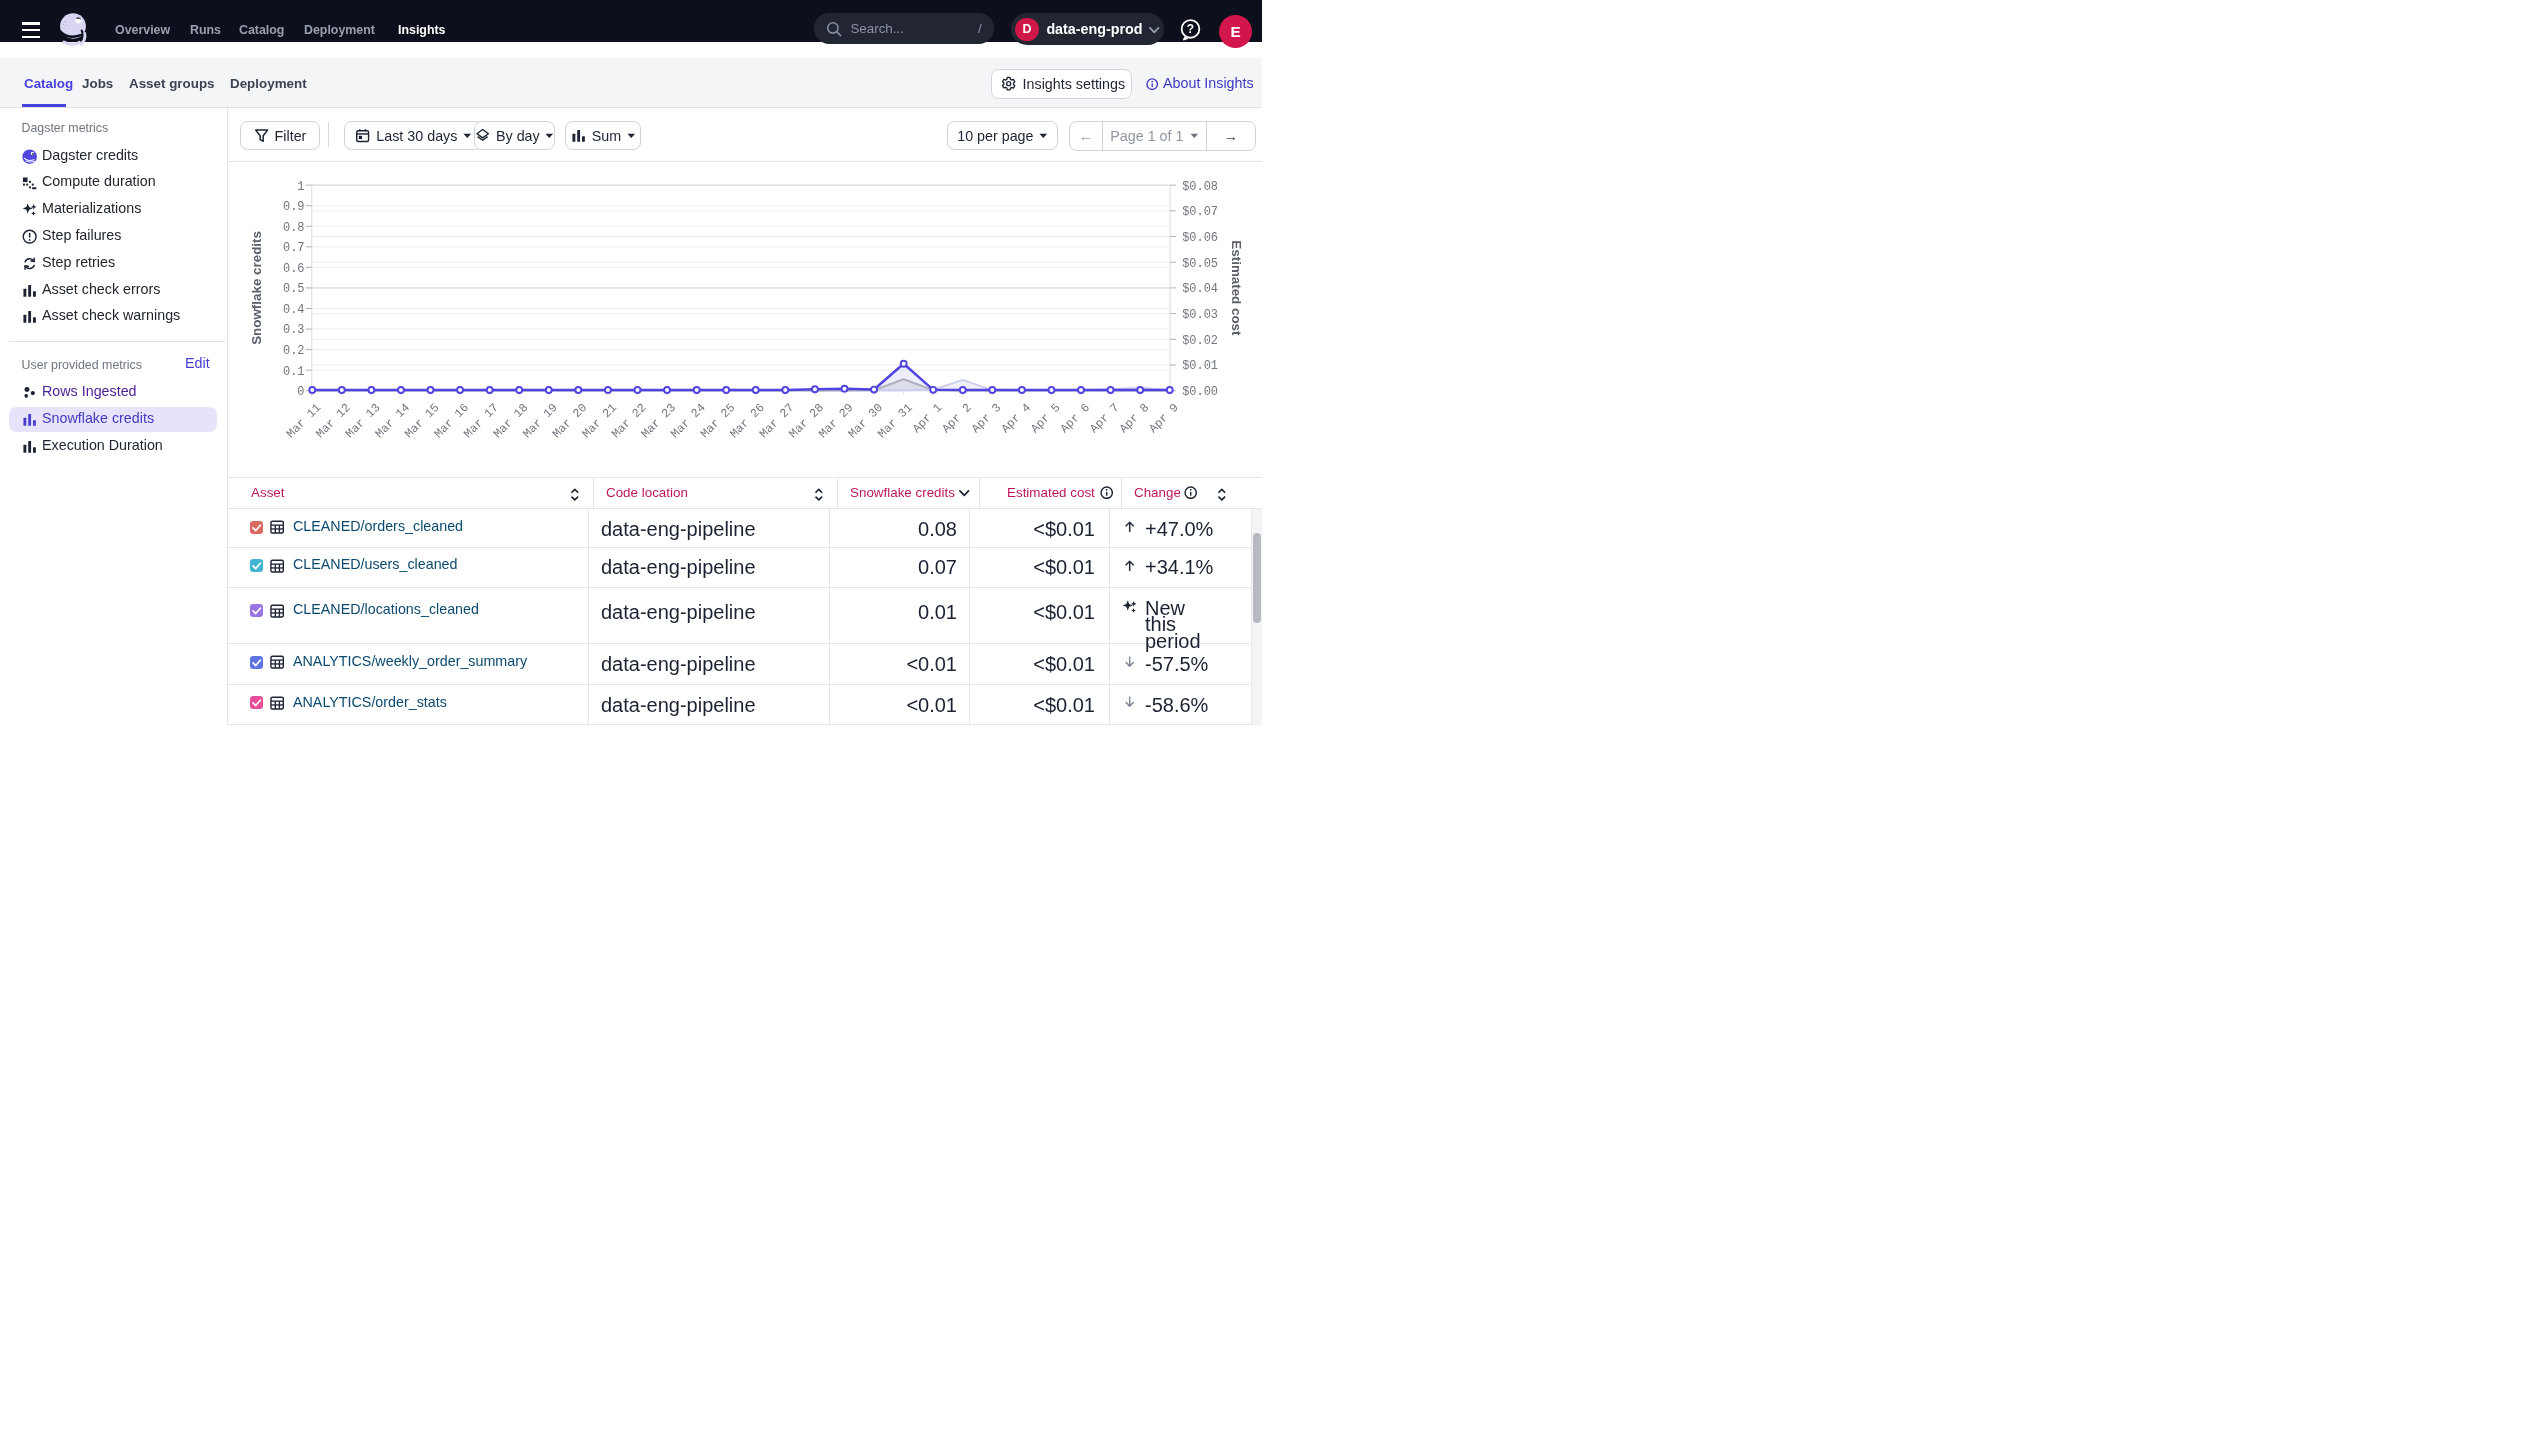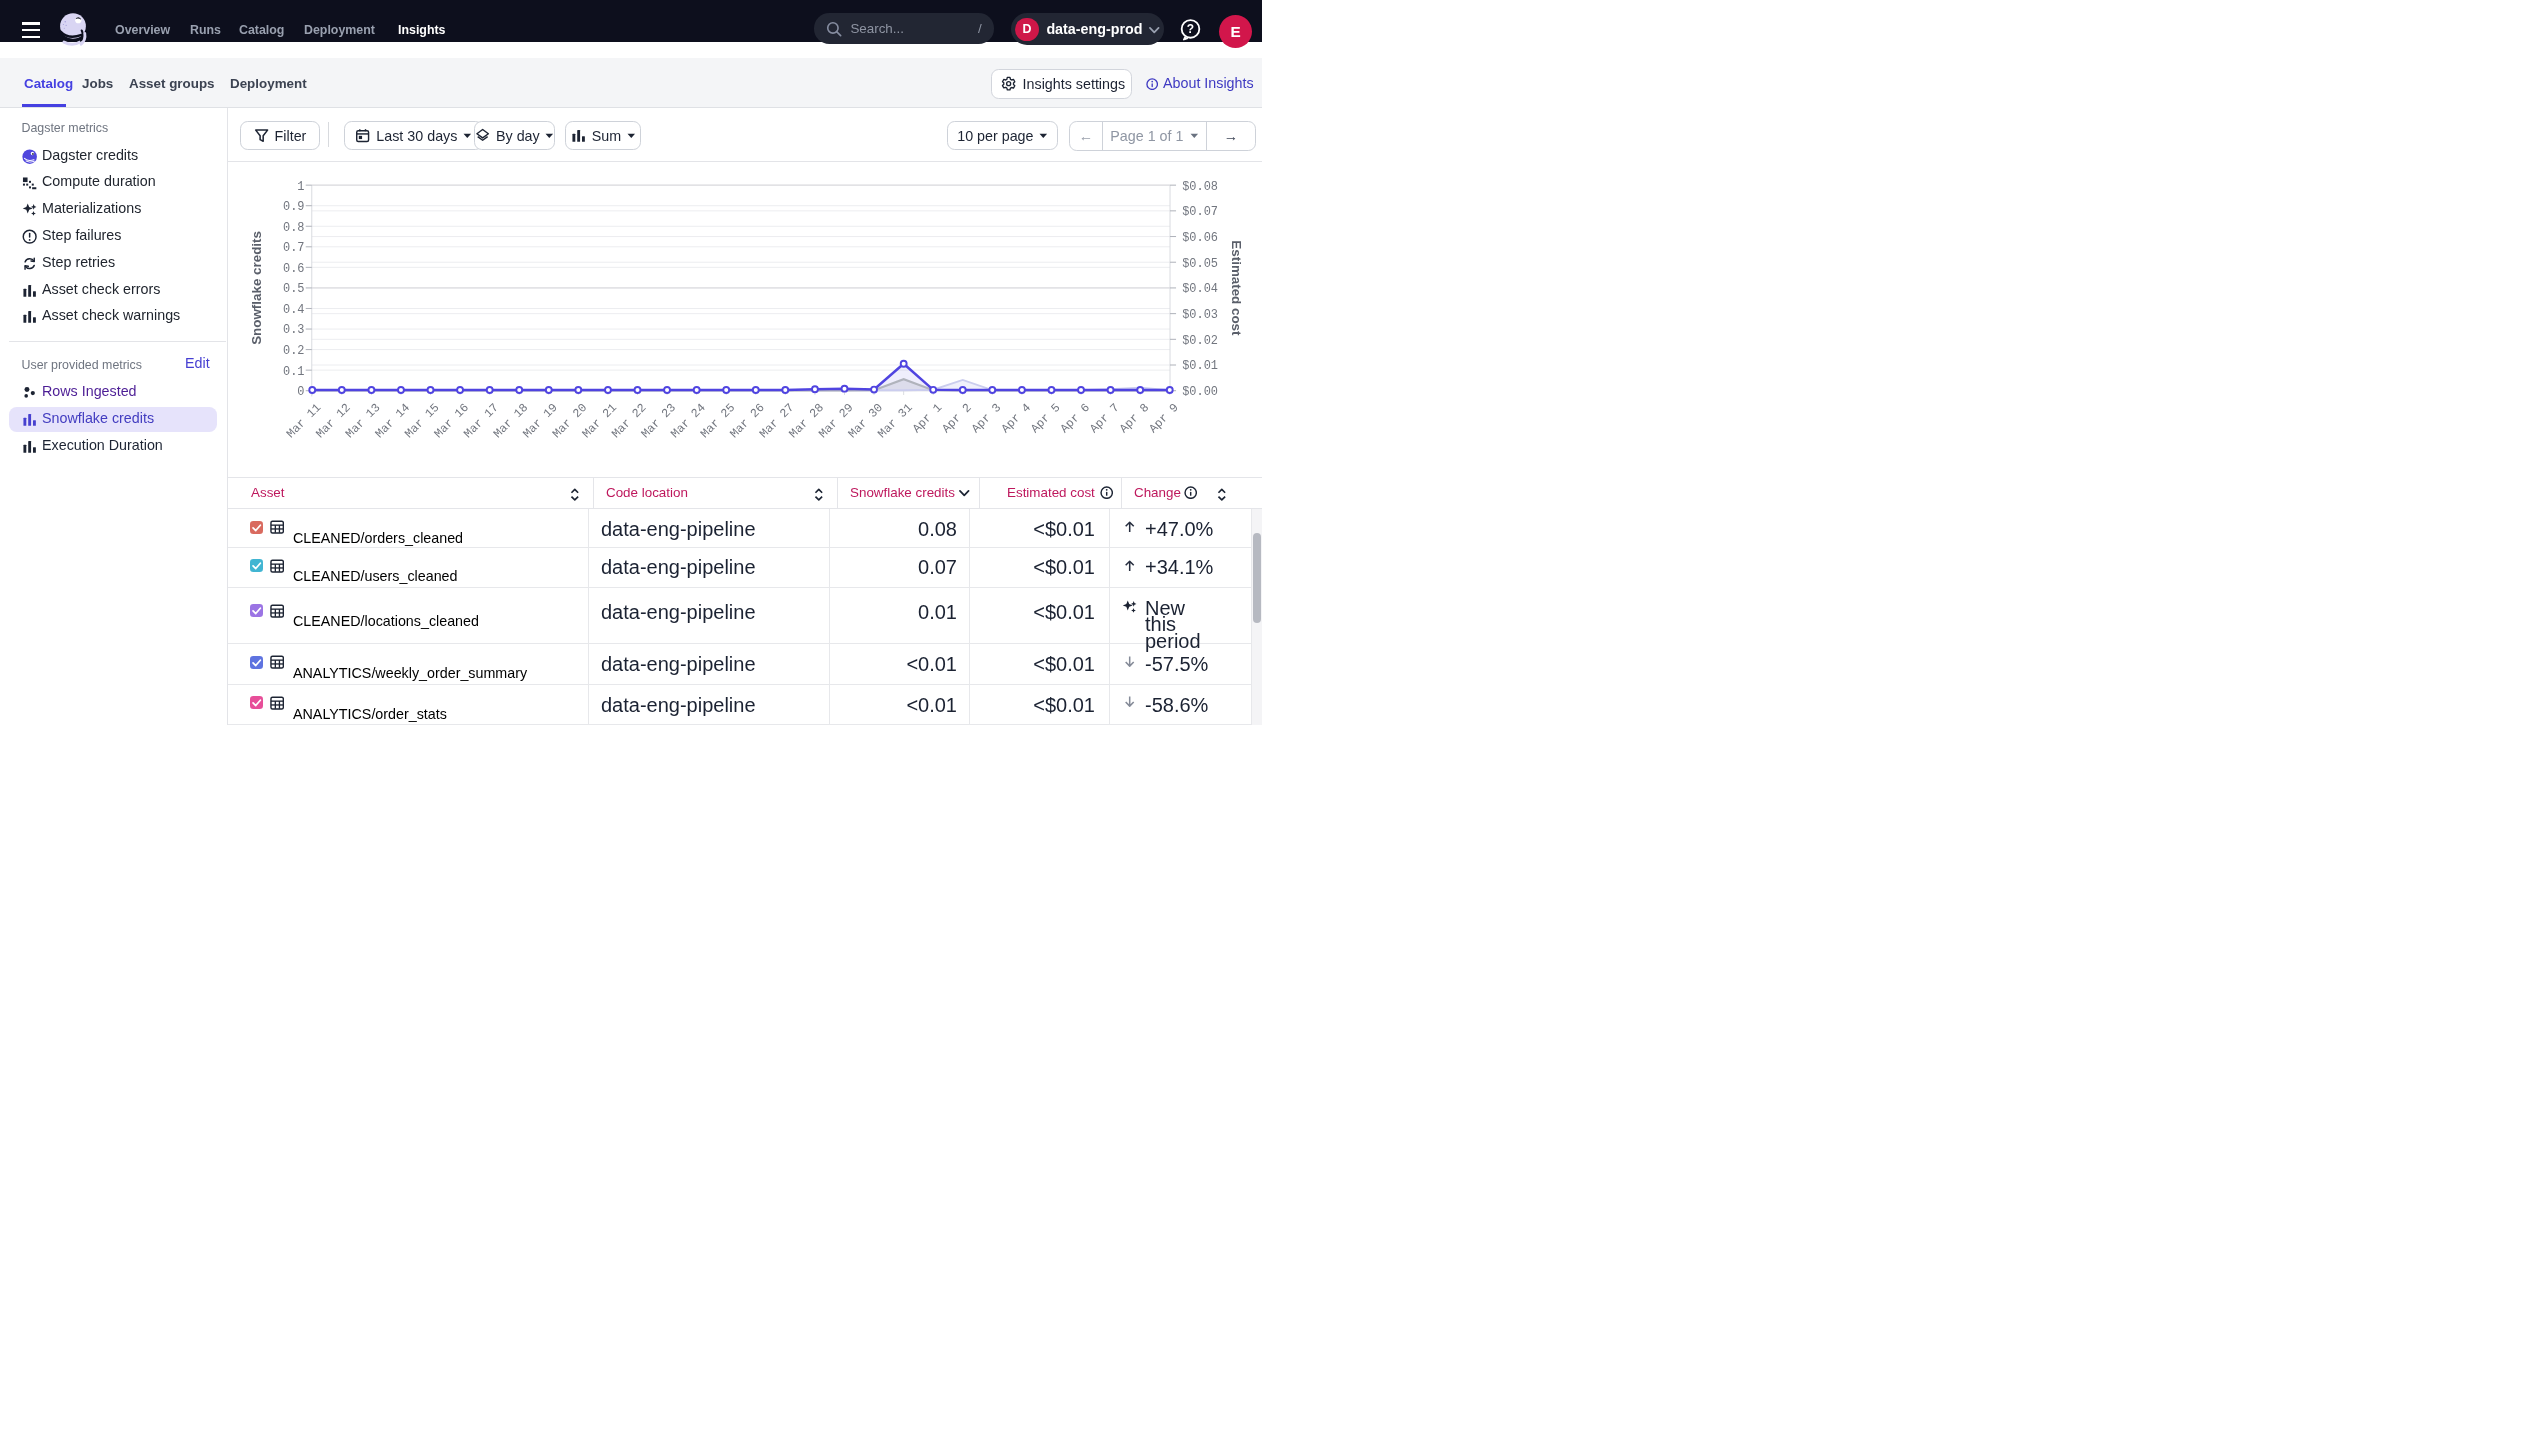--- a/index.html
+++ b/index.html
@@ -5,21 +5,21 @@
 body { font-family:"Liberation Sans",sans-serif; width:1262px; height:725px; overflow:hidden; background:#fff; }
 .page { position:relative; width:1262px; height:725px; }
 .nlink { position:absolute; top:23px; font-size:12.4px; font-weight:600; color:#99a0af; }
 .tab { position:absolute; top:18px; font-size:13.4px; font-weight:600; color:#3c4352; }
 .sgray { position:absolute; font-size:12.4px; color:#6f7580; }
 .sitem { position:absolute; font-size:14.3px; color:#21262f; }
 .btn { position:absolute; border:1px solid #ced2d9; border-radius:7.7px; background:#fff; display:flex; align-items:center; justify-content:center; gap:5.7px; font-size:14.3px; font-weight:500; color:#1d2433; white-space:nowrap; }
 .tick { font-family:"Liberation Mono",monospace; font-size:12.5px; fill:#72767f; }
 .atitle { font-family:"Liberation Sans",sans-serif; font-size:14px; font-weight:bold; fill:#5a5f6a; }
 .th { position:absolute; font-size:13.4px; color:#be185d; }
-.alink { position:absolute; font-size:14.3px; color:#000000;margin-top:12px; }
+.alink { position:absolute; font-size:14.3px; color:#0c4a6e; }
 .tcell { position:absolute; font-size:20px; color:#1b2232; }
 </style></head>
 <body>
 <div class="page">
   <div style="position:absolute;left:0;top:0;width:1262px;height:42px;background:#0d0f1d">
 <div style="position:absolute;left:22px;top:22px;width:17.7px;height:16.3px;display:flex;flex-direction:column;justify-content:space-between">
   <div style="height:2.5px;background:#fff"></div>
         <div style="height:2.5px;background:#fff"></div>
         <div style="height:2.5px;background:#fff"></div>
 </div>

